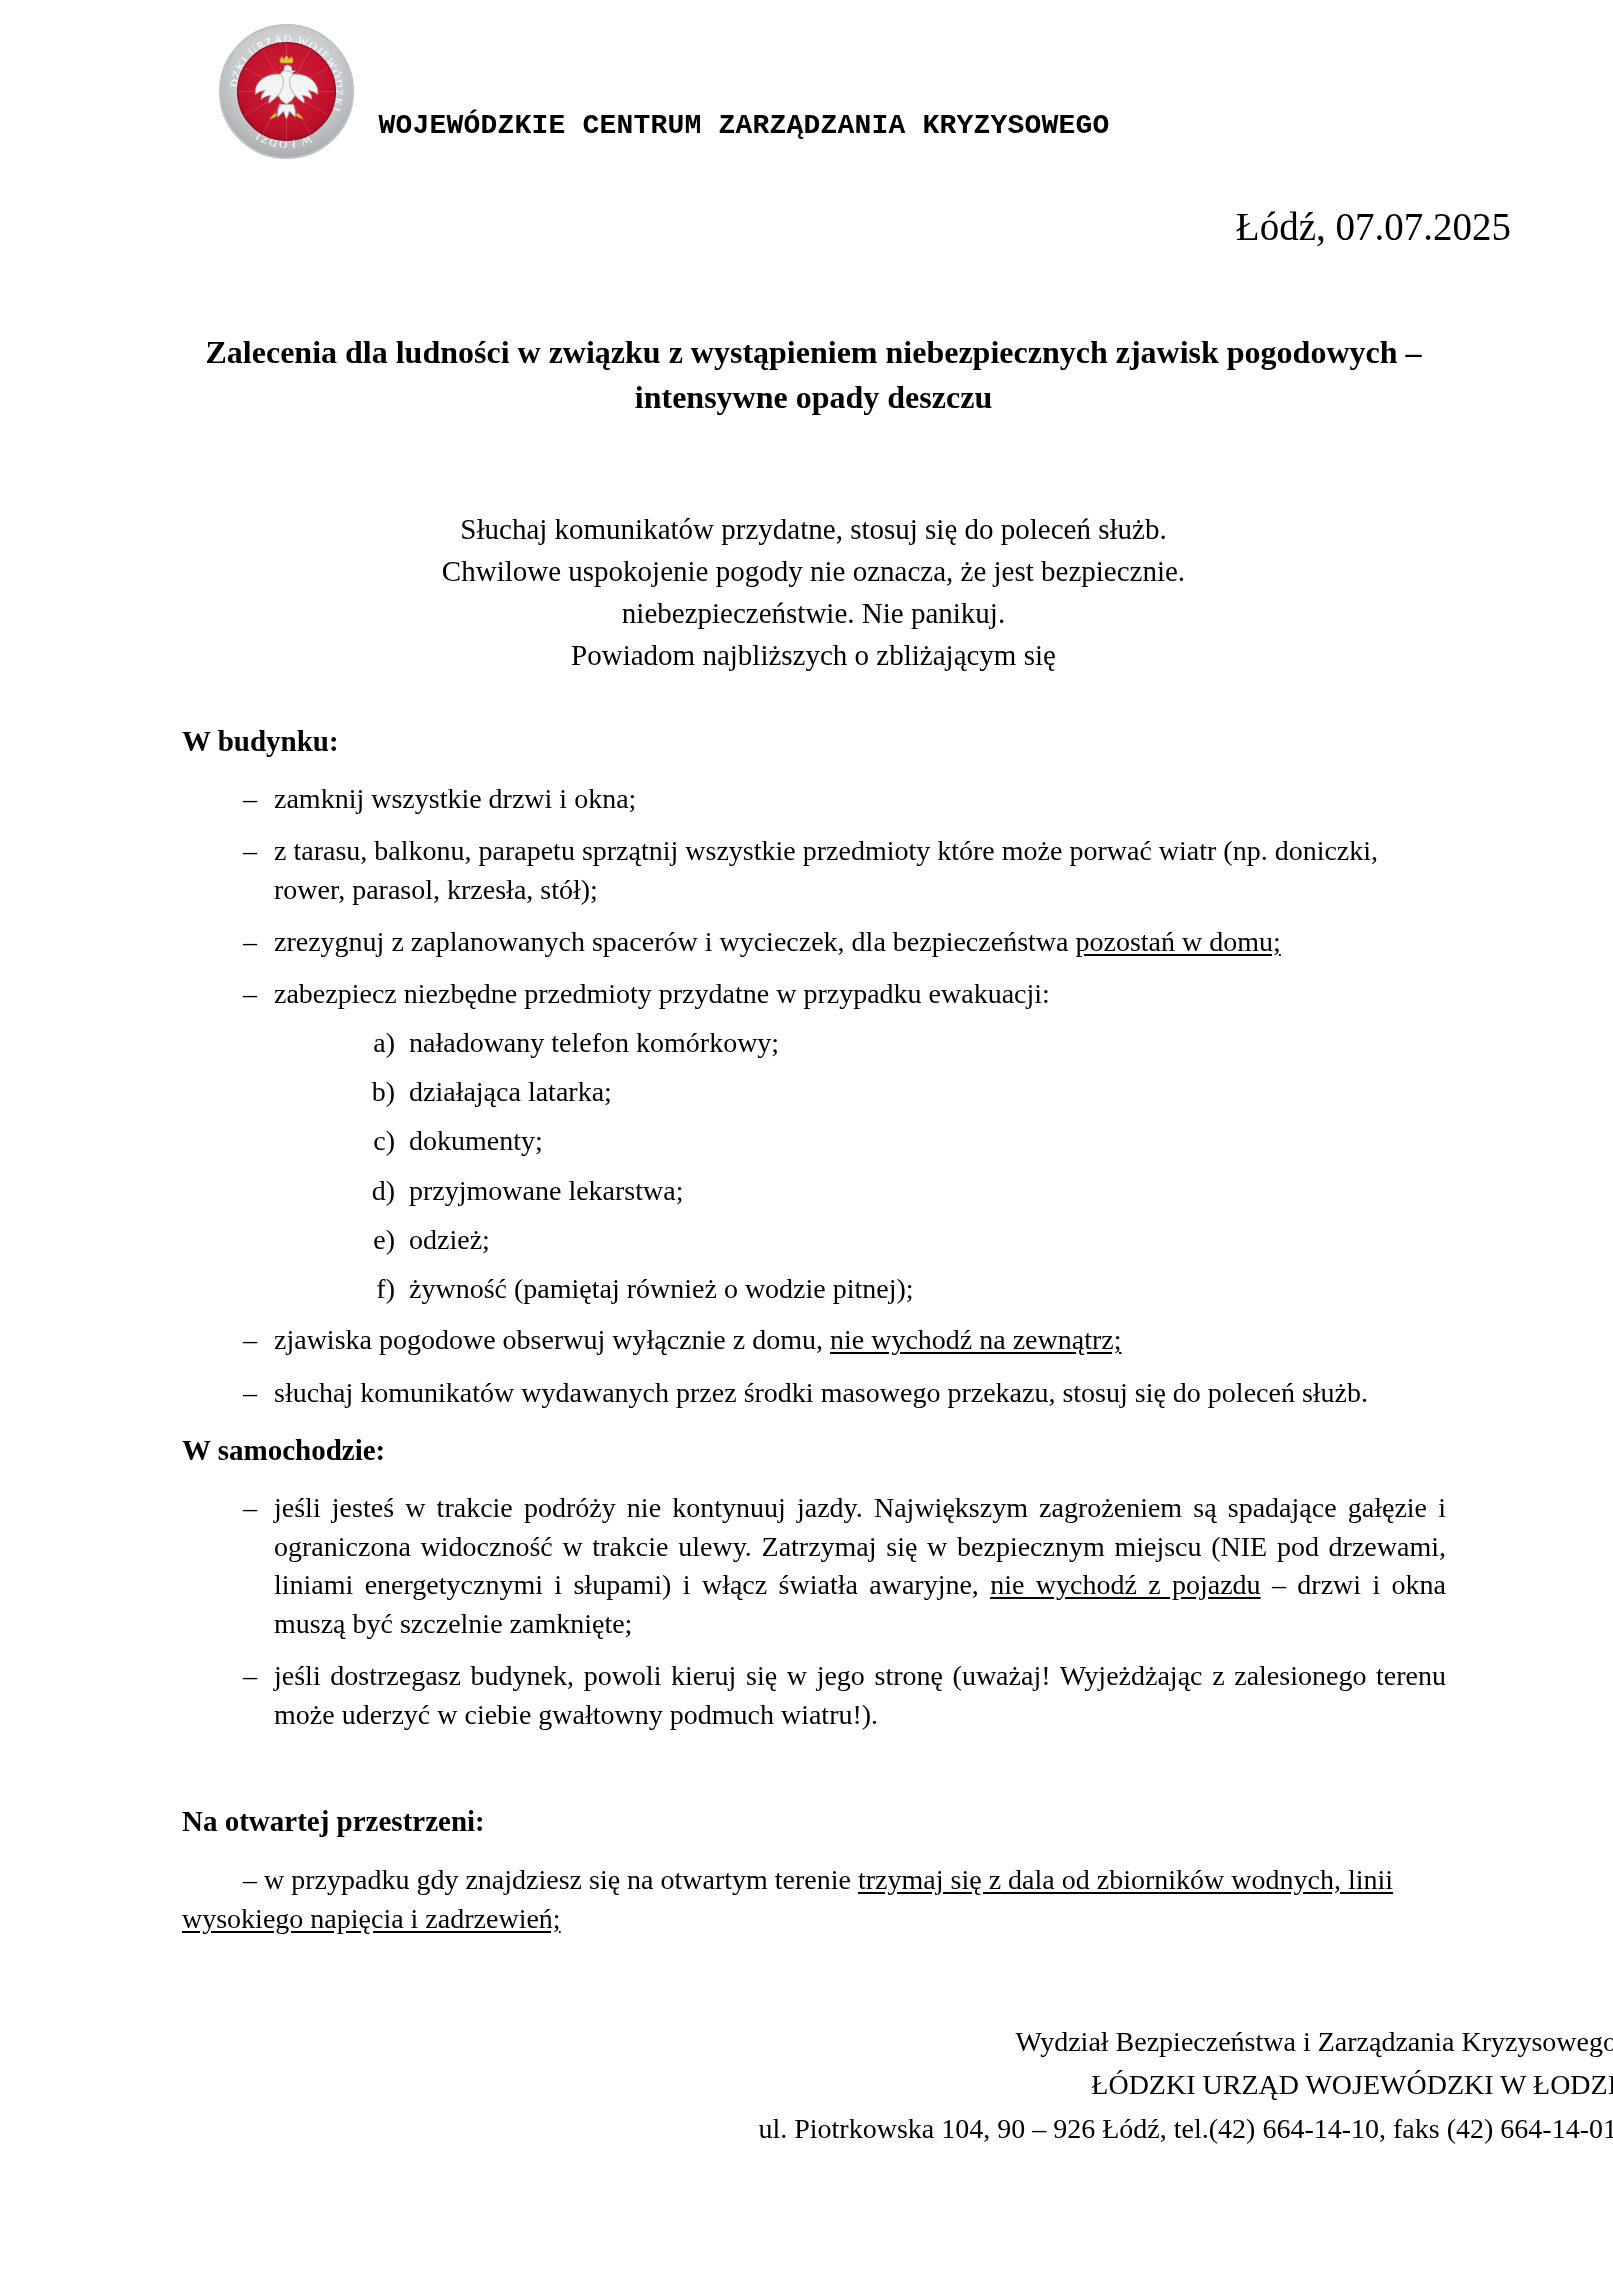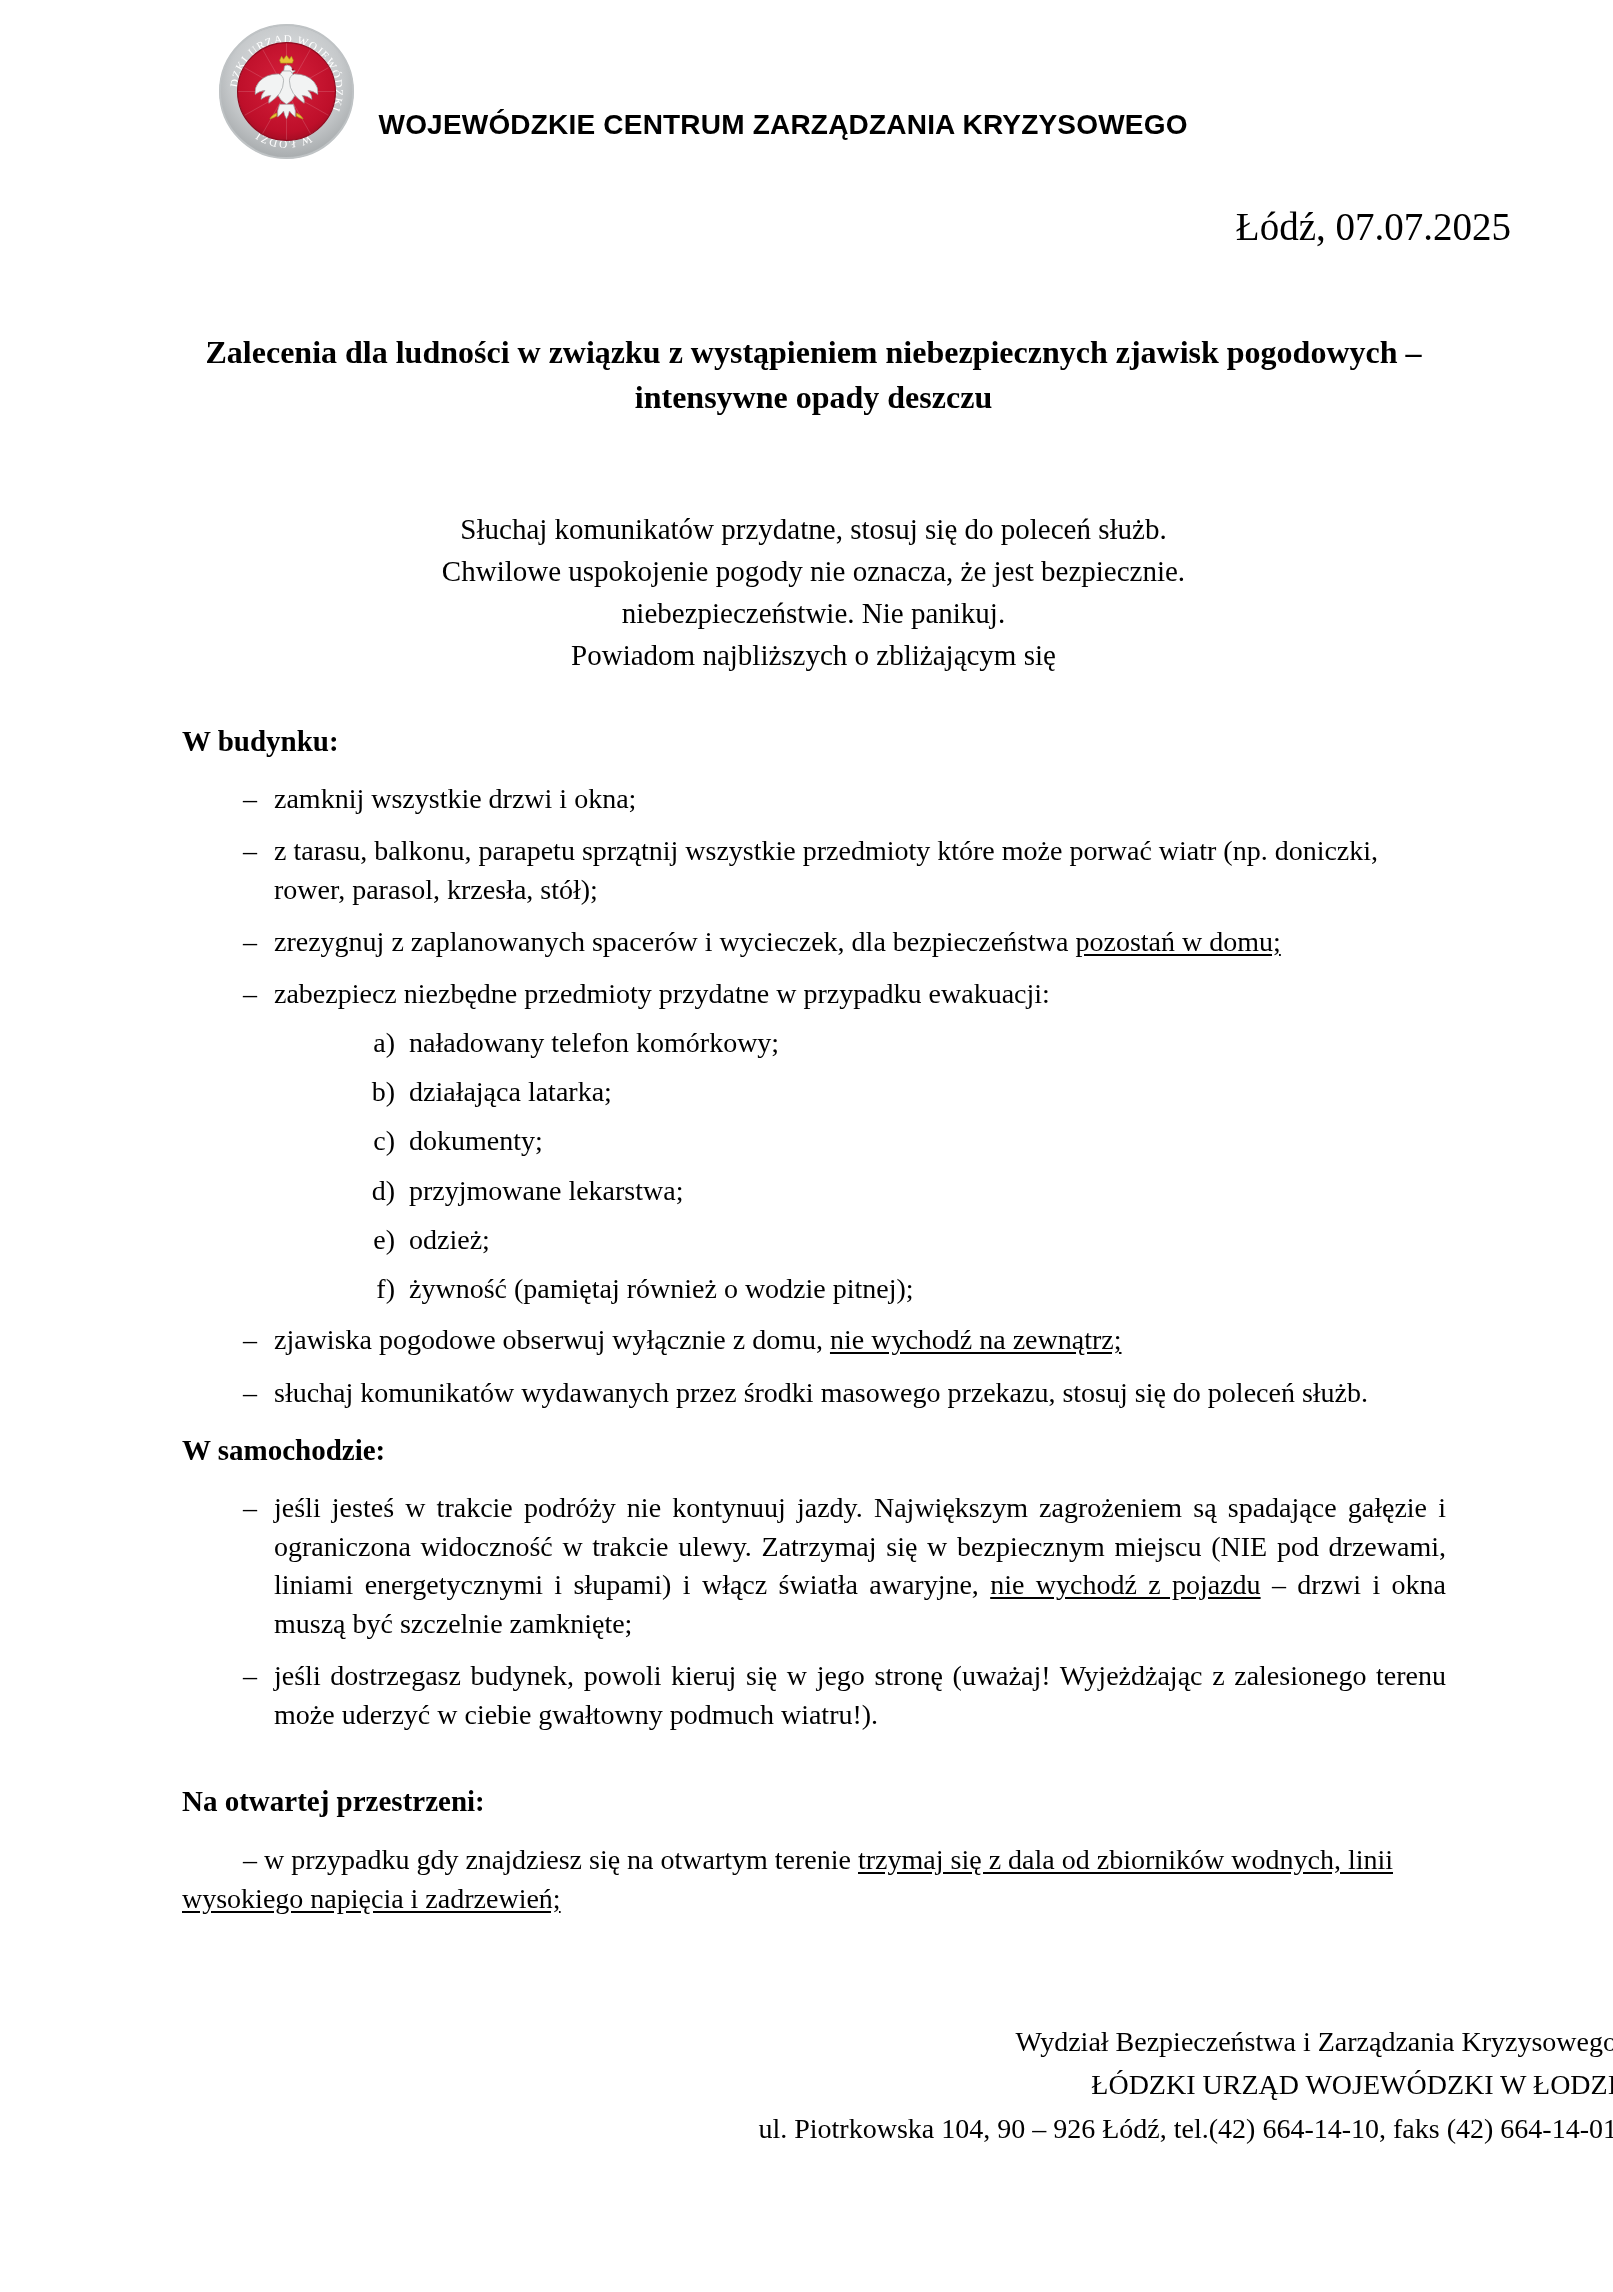--- a/index.html
+++ b/index.html
@@ -38,21 +38,21 @@
     height: 137px;
     flex: 0 0 auto;
   }
   .seal {
     display: block;
     width: 137px;
     height: 137px;
   }
   .header-title {
     margin-left: 23.5px;
-    font-family: Liberation Sans, sans-serif;
+    font-family: Liberation Mono, monospace;
     font-weight: bold;
     font-size: 28px;
     letter-spacing: 0.2px;
     white-space: nowrap;
     align-self: flex-end;
     margin-bottom: 23.5px;
   }
 
   
   .date-line {
@@ -332,21 +332,21 @@
           <span class="dash">–</span>
           <span>jeśli jesteś w trakcie podróży nie kontynuuj jazdy. Największym zagrożeniem są spadające gałęzie i ograniczona widoczność w trakcie ulewy. Zatrzymaj się w bezpiecznym miejscu (NIE pod drzewami, liniami energetycznymi i słupami) i włącz światła awaryjne, </span><span class="u">nie wychodź z pojazdu</span><span> – drzwi i okna muszą być szczelnie zamknięte;</span>
         </li>
         <li class="justify">
           <span class="dash">–</span>
           <span>jeśli dostrzegasz budynek, powoli kieruj się w jego stronę (uważaj! Wyjeżdżając z zalesionego terenu może uderzyć w ciebie gwałtowny podmuch wiatru!).</span>
         </li>
       </ul>
     </div>
 
-    <div class="section" style="margin-top:51px;">
+    <div class="section" style="margin-top:71px;">
       <div class="section-head">Na otwartej przestrzeni:</div>
       <div class="open-para">
         <span>– w przypadku gdy znajdziesz się na otwartym terenie </span><span class="u">trzymaj się z dala od zbiorników wodnych, linii wysokiego napięcia i zadrzewień;</span>
       </div>
     </div>
 
   </div>
 
   <div class="footer">
     <div>Wydział Bezpieczeństwa i Zarządzania Kryzysowego</div>

